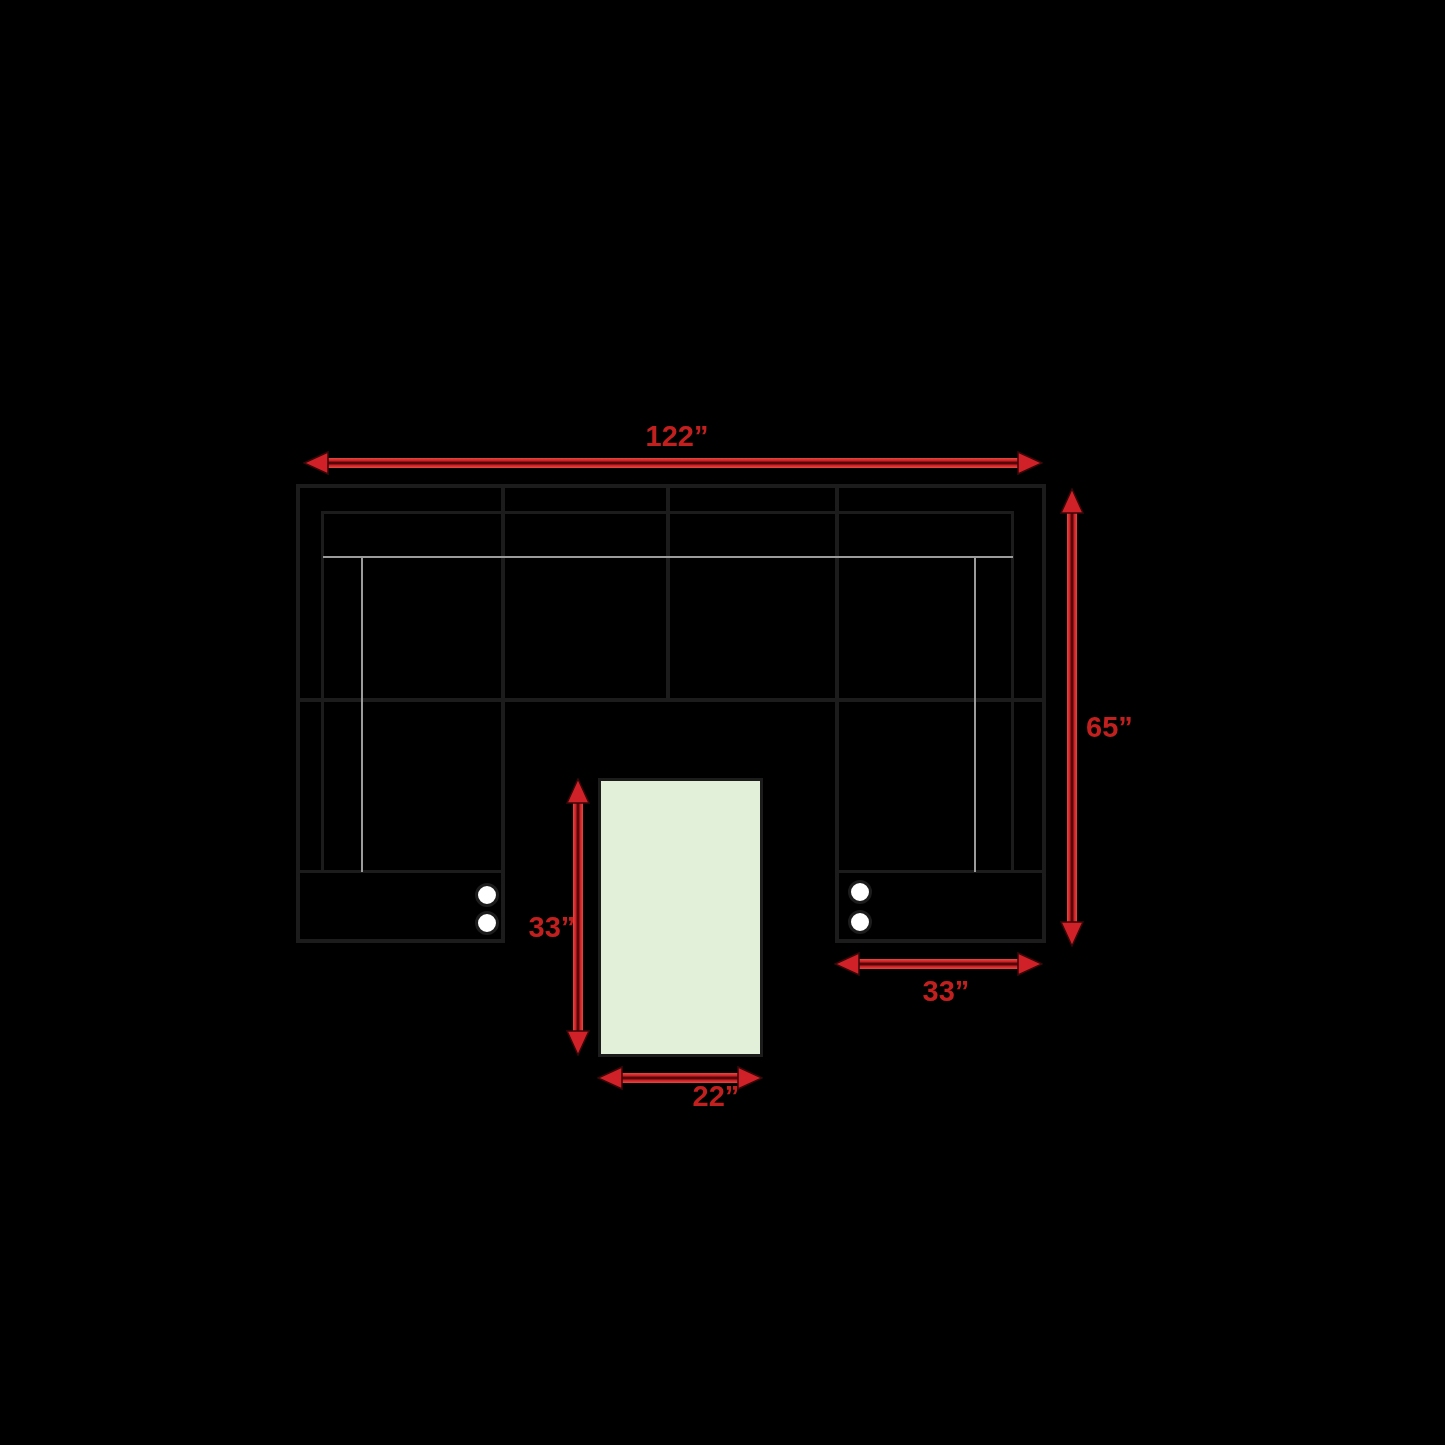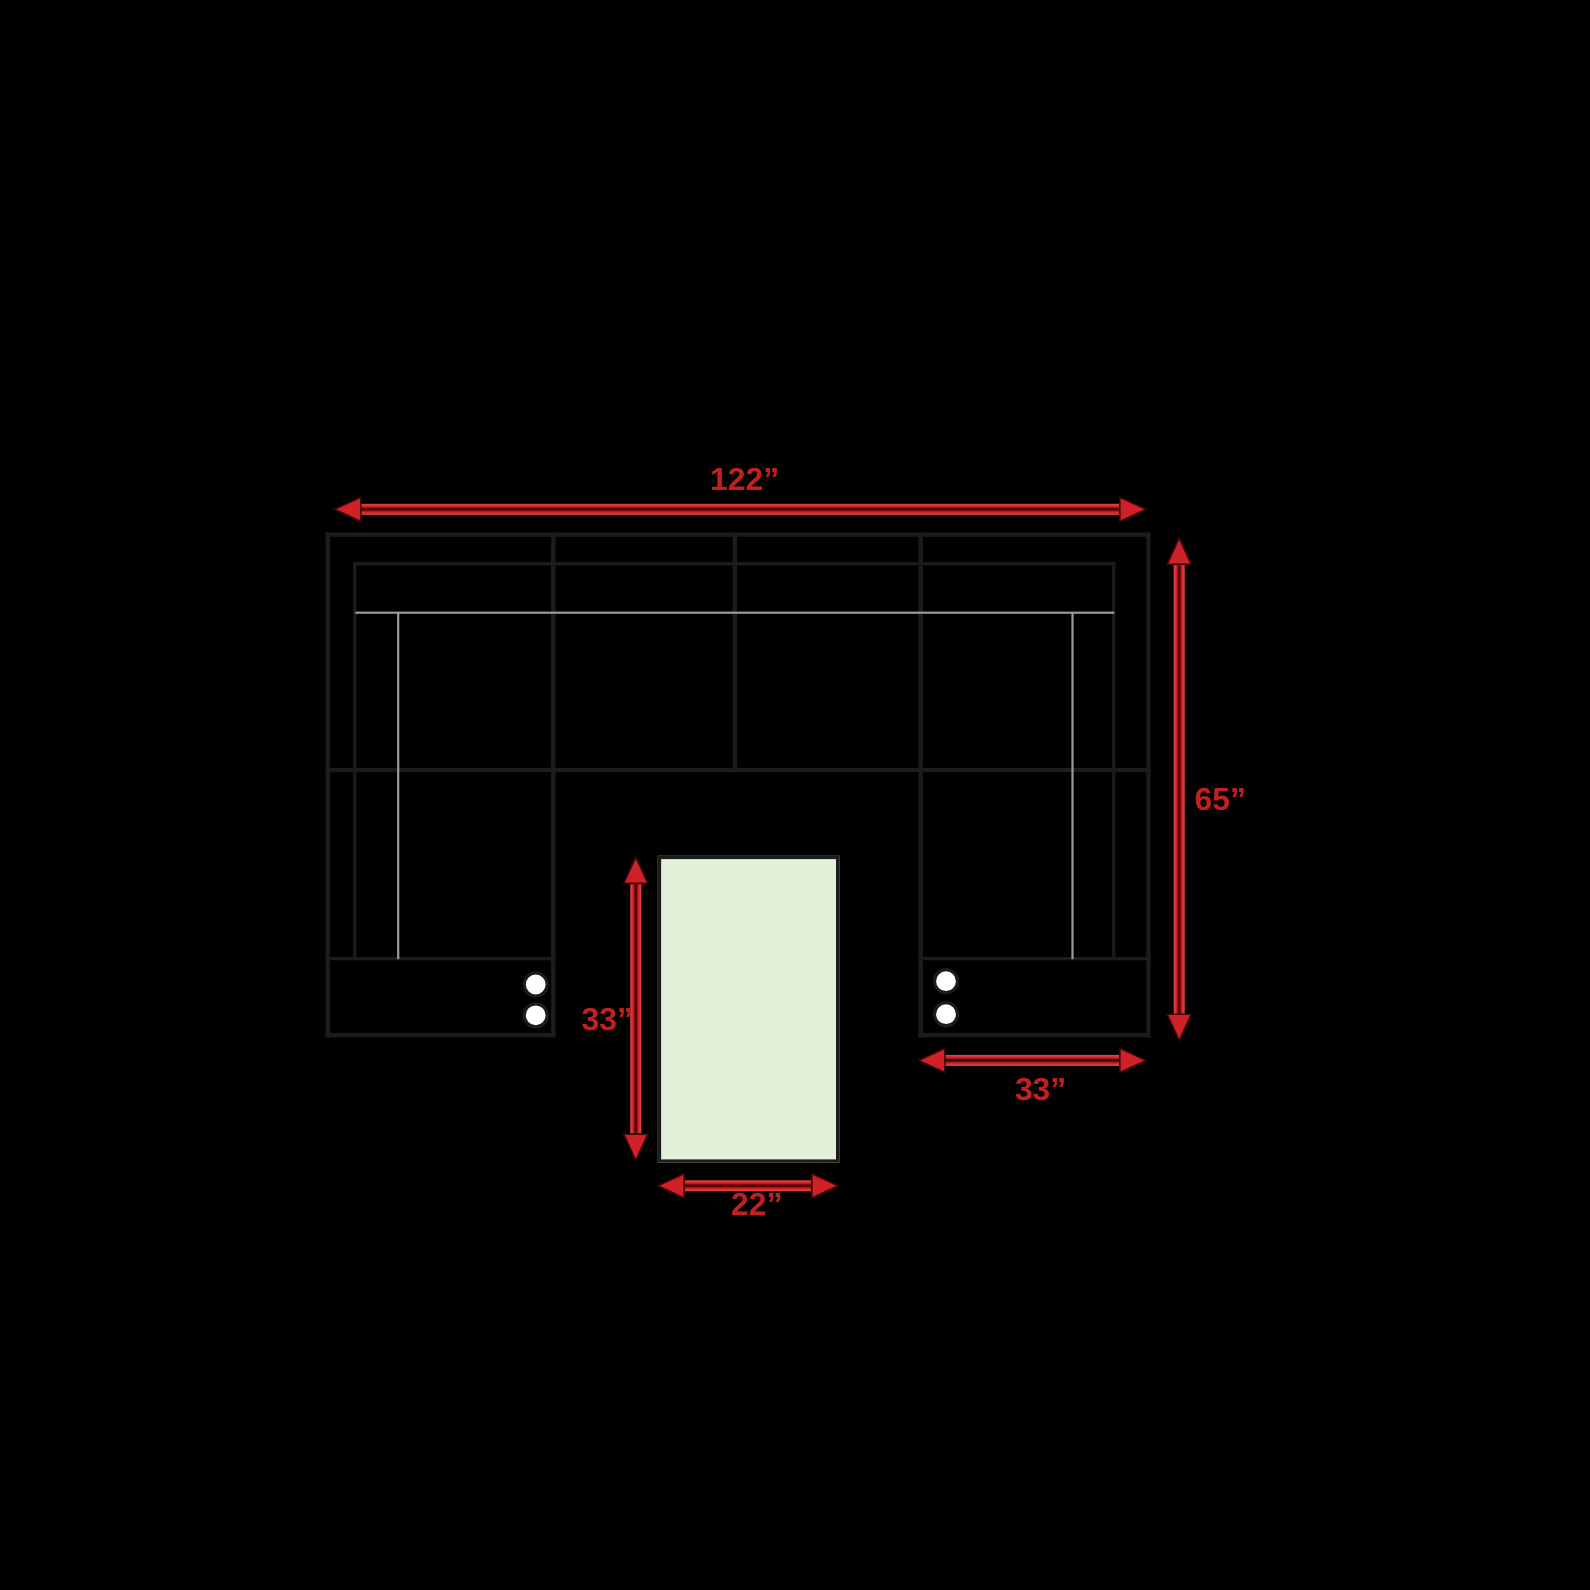--- a/index.html
+++ b/index.html
@@ -105,15 +105,15 @@
   <svg class="arrow" style="left:597px;top:1065px" width="166" height="26">
     <rect x="16" y="8" width="134" height="10" fill="url(#gradH)"></rect>
     <polygon points="1,13 25,2 25,24" fill="#d02128" stroke="#3b0708" stroke-width="1.5"></polygon>
     <polygon points="165,13 141,2 141,24" fill="#d02128" stroke="#3b0708" stroke-width="1.5"></polygon>
   </svg>
 
   <div class="dim center" style="left:677px;top:421px">122”</div>
   <div class="dim" style="left:1086px;top:712px">65”</div>
   <div class="dim center" style="left:552px;top:912px">33”</div>
   <div class="dim center" style="left:946px;top:976px">33”</div>
-  <div class="dim center" style="left:688px;top:1081px">22”</div>
+  <div class="dim center" style="left:716px;top:1081px">22”</div>
 
 </div>
 
 </body></html>

